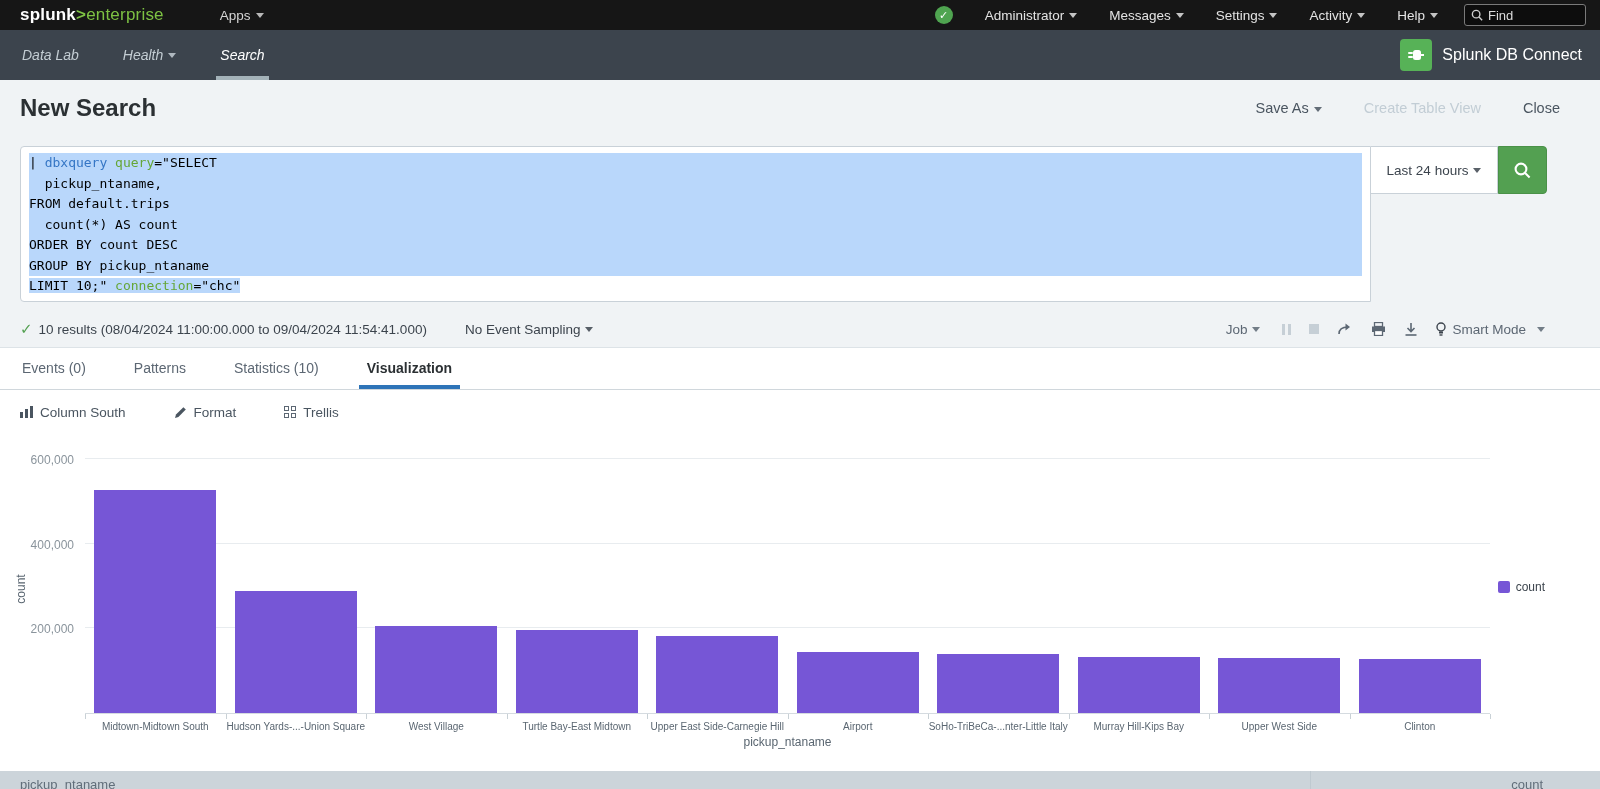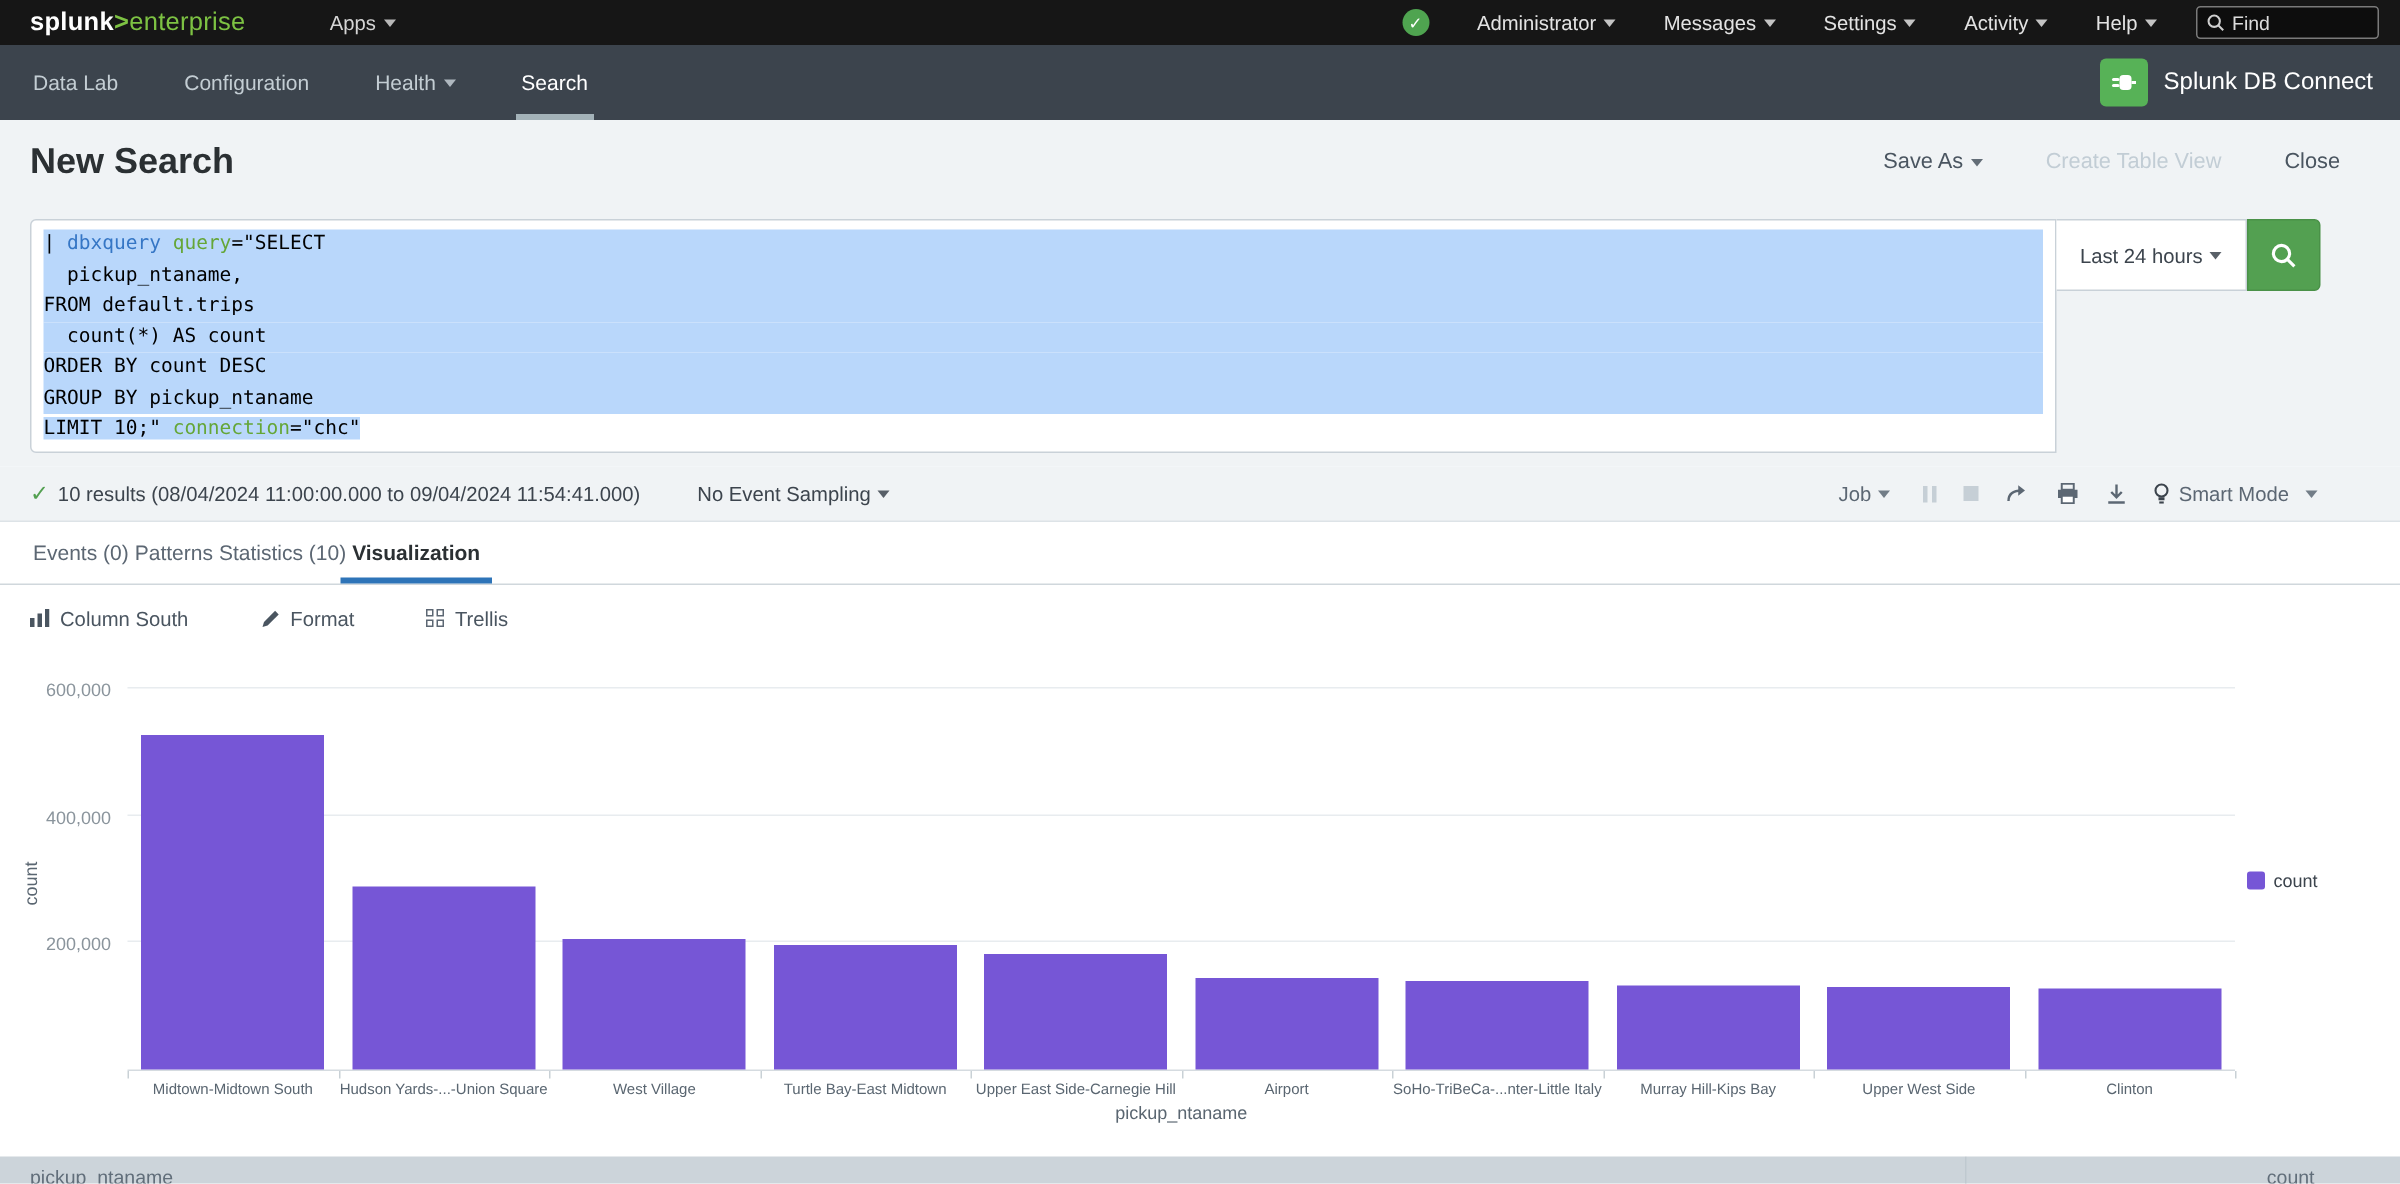--- a/index.html
+++ b/index.html
@@ -17,21 +17,21 @@
   .topbar-right { margin-left:auto; display:flex; align-items:center; gap:0; }
   .status-dot { width:18px; height:18px; border-radius:50%; background:#4fa450; color:#fff;
     font-size:11px; font-weight:bold; display:flex; align-items:center; justify-content:center; margin-right:16px;}
   .top-menu { padding:0 16px; color:#e3e3e3; cursor:pointer; white-space:nowrap; }
   .findbox { margin:0 14px 0 10px; width:122px; height:22px; background:#0d0d0d; border:1px solid #7a7a7a;
     border-radius:3px; display:flex; align-items:center; padding:0 6px; color:#ddd; }
   .findbox input { background:transparent; border:none; outline:none; color:#eee; font-size:13px; width:90px; margin-left:5px;}
   .findbox input::placeholder { color:#dcdcdc; }
   
   .appbar { height:50px; background:#3c444d; display:flex; align-items:center; color:#c3cdd3; font-size:14px; position:relative;}
-  .app-nav { display:flex; height:100%; align-items:center; }
+  .app-nav { display:flex; height:100%; align-items:center;font-style:italic; }
   .app-nav .item { padding:0 22px; height:100%; display:flex; align-items:center; cursor:pointer; position:relative; white-space:nowrap;}
   .app-nav .item.active { color:#fff; }
   .app-nav .item.active::after { content:""; position:absolute; left:18px; right:18px; bottom:0; height:4px; background:#a3b2b8; }
   .appbar-right { margin-left:auto; display:flex; align-items:center; margin-right:18px; gap:10px; color:#fff; font-size:16px; }
   .plug-badge { width:32px; height:32px; border-radius:4px; background:#57b257; display:flex; align-items:center; justify-content:center; }
   
   .page-header { height:56px; background:#f0f3f5; display:flex; align-items:center; padding:0 40px 0 20px; }
   .page-title { font-size:24px; font-weight:bold; color:#2b3033; }
   .header-actions { margin-left:auto; display:flex; align-items:center; gap:42px; font-size:14.5px; color:#4a5560; }
   .header-actions .action { cursor:pointer; }
@@ -55,21 +55,21 @@
   .check-green { color:#53a051; font-size:15px; margin-right:6px; }
   .sampling { margin-left:38px; cursor:pointer; color:#3c444d; }
   .results-right { margin-left:auto; display:flex; align-items:center; gap:18px; color:#5c6773; }
   .job-menu { cursor:pointer; margin-right:4px; }
   .icon-btn { display:flex; align-items:center; cursor:pointer; }
   .icon-disabled { cursor:default; }
   .pause-bars { display:flex; gap:3px; } .pause-bars i { width:3px; height:11px; background:#c6cfd6; display:block;}
   .stop-sq { width:10px; height:10px; background:#c6cfd6; display:block; }
   .smart-mode { display:flex; align-items:center; gap:6px; cursor:pointer; }
   
-  .tabs-row { height:42px; background:#fff; border-bottom:1px solid #d0d7dc; display:flex; align-items:flex-end; padding:0 20px; }
+  .tabs-row { height:42px; background:#fff; border-bottom:1px solid #d0d7dc; display:flex; align-items:flex-end; padding:0 20px; gap:44px; }
   .tab { font-size:14px; color:#5c6773; padding:0 2px 13px; cursor:pointer; position:relative; white-space:nowrap;}
   .tab.active { color:#2b3033; font-weight:bold; }
   .tab.active::after { content:""; position:absolute; left:-6px; right:-6px; bottom:0; height:4px; background:#2e74b8; }
   
   .viz-controls { height:44px; background:#fff; display:flex; align-items:center; padding:0 20px; gap:48px;
     font-size:13.5px; color:#4a5560; }
   .viz-btn { display:flex; align-items:center; gap:7px; cursor:pointer; }
   .trellis-grid { display:grid; grid-template-columns:5px 5px; grid-gap:2px; }
   .trellis-grid i { width:5px; height:5px; border:1.5px solid #5c6773; display:block; }
   
@@ -117,23 +117,20 @@
         </svg>
       <input type="text" placeholder="Find" style="">
     </div>
   </div>
 </div>
 
 <div class="appbar">
   <div class="app-nav">
     <div class="item">
         <span>Data Lab</span>
-      </div>
-    <div class="item">
-        <span>Configuration</span>
       </div>
     <div class="item">
         <span>Health</span>
         <span class="caret"></span>
       </div>
     <div class="item active">
         <span>Search</span>
       </div>
   </div>
   <div class="appbar-right">

